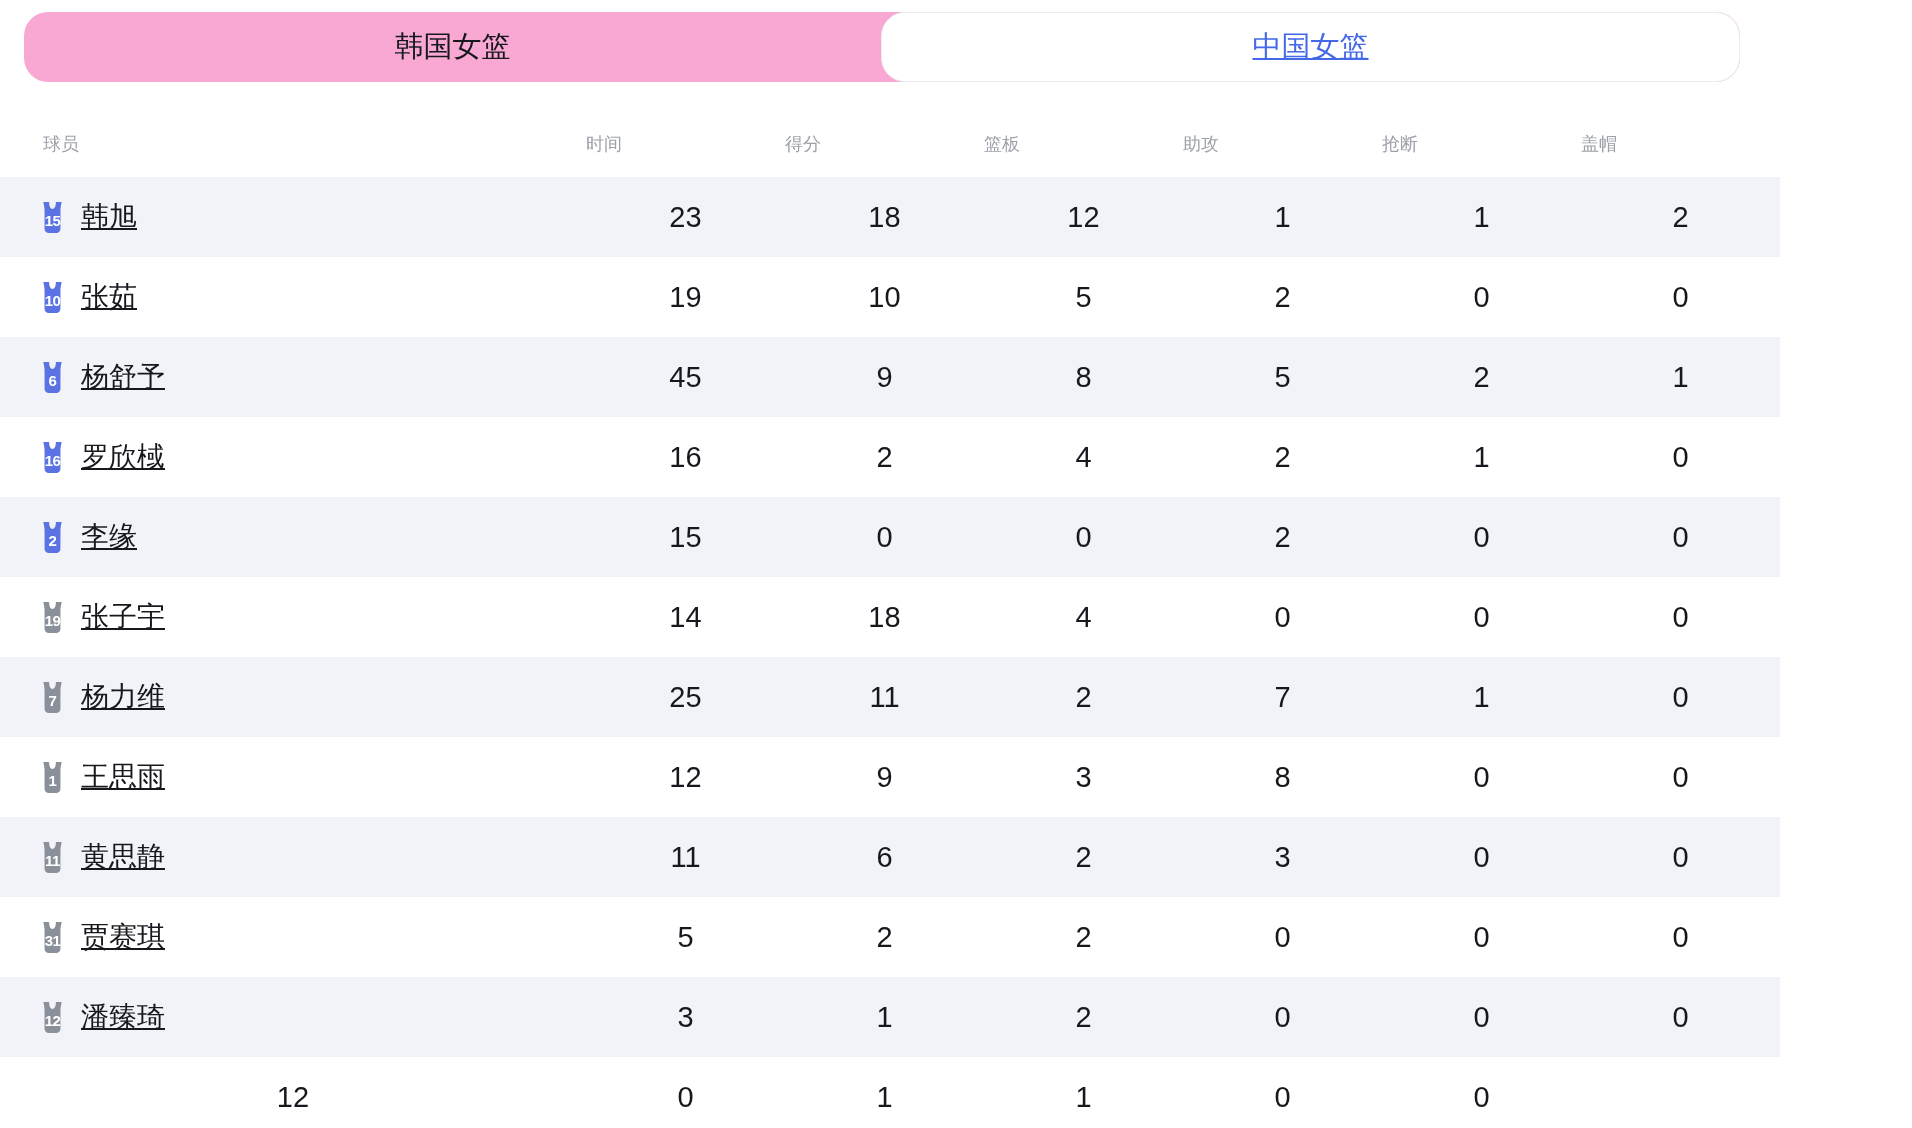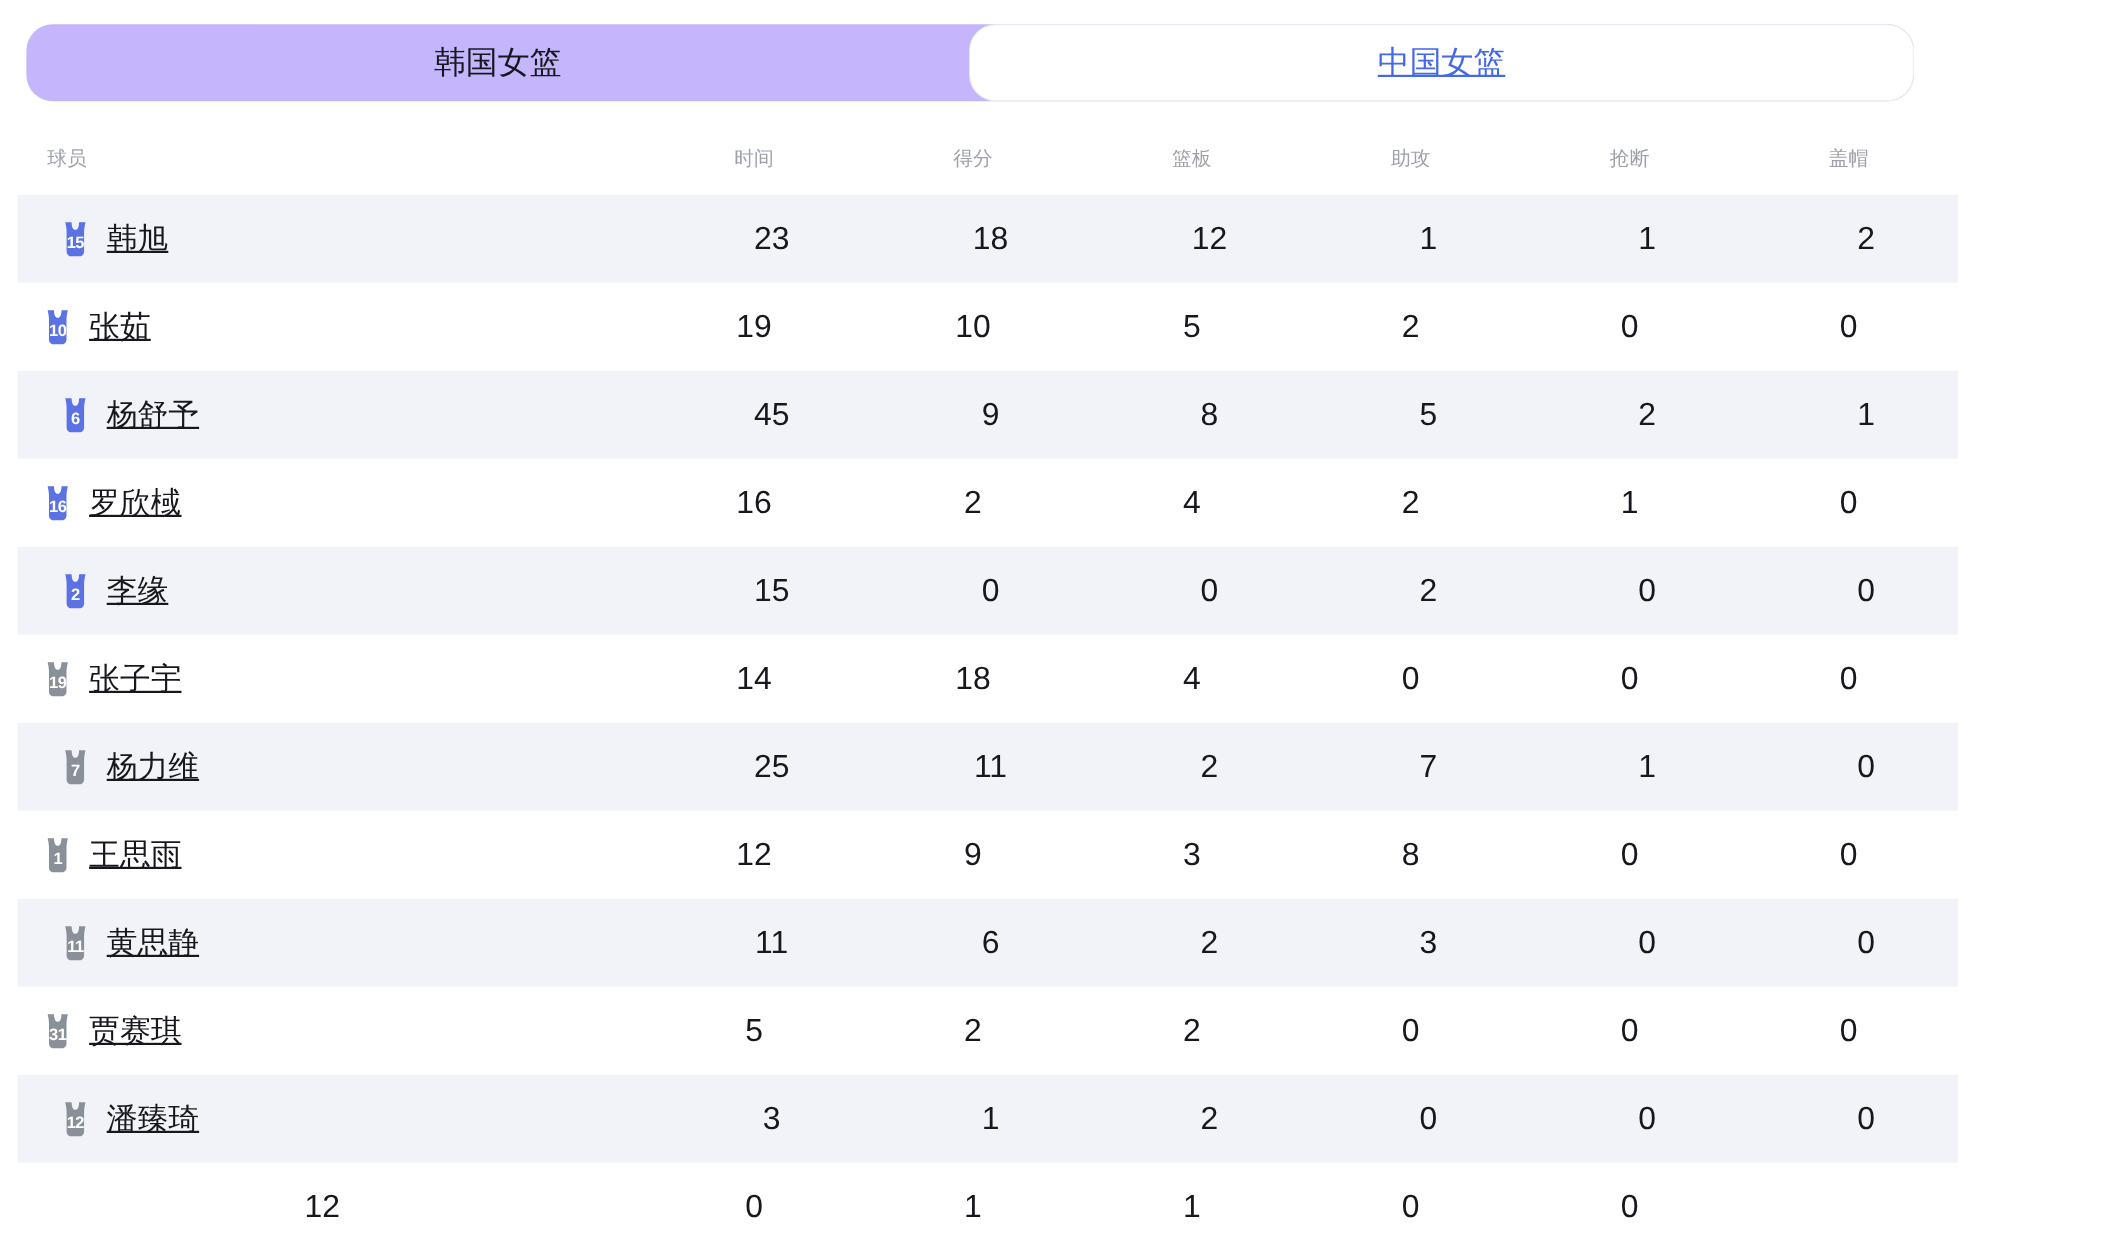--- a/index.html
+++ b/index.html
@@ -9,24 +9,24 @@
     height: 1128px;
     overflow: hidden;
     background: #ffffff;
     font-family: "Liberation Sans", "DejaVu Sans", sans-serif;
   }
 
   
   .tabbar {
     position: absolute;
     left: 24px;
-    top: 22px;
+    top: 12px;
     width: 1716px;
     height: 70px;
-    background: #c4b5fd;
+    background: #f9a8d4;
     border-radius: 24px;
     display: flex;
   }
   .tab {
     flex: 1 1 0;
     display: flex;
     align-items: center;
     justify-content: center;
     font-size: 29px;
     color: #17181d;
@@ -53,31 +53,31 @@
   .header-row, .row {
     display: grid;
     grid-template-columns: 586px repeat(6, 199px);
     align-items: center;
   }
   .header-row {
     height: 67px;
     color: #9ea1a9;
     font-size: 18px;
   }
-  .hcell { text-align: center; }
+  .hcell { }
   .hcell.player {
     text-align: left;
     padding-left: 43px;
   }
   .row {
     height: 80px;
     font-size: 29px;
     color: #17181d;
   }
-  .row.striped { background: var(--row-stripe, #f2f3f8); margin-left: 16px; }
+  .row.striped { background: var(--row-stripe, #f2f3f8); }
   .cell { text-align: center; }
 
   .player-cell {
     display: flex;
     align-items: center;
     padding-left: 37px;
     gap: 13px;
   }
   .pname {
     font-size: 28px;

